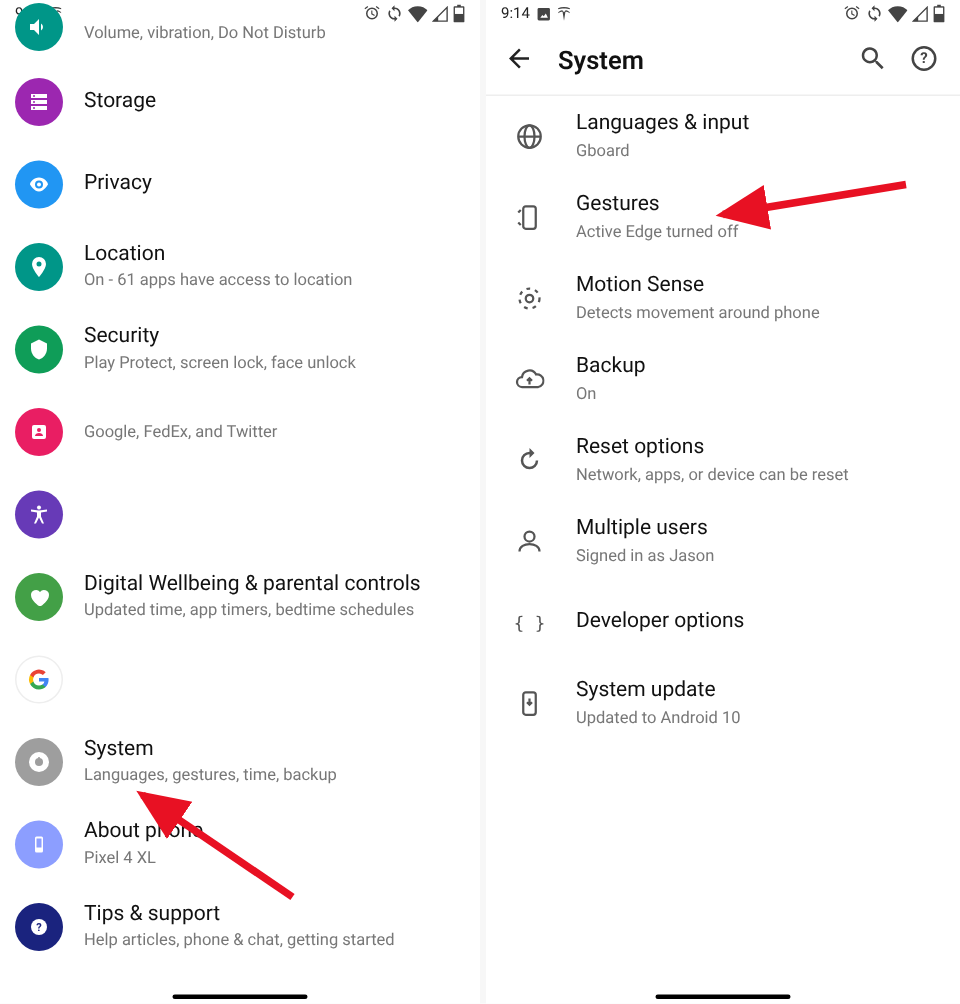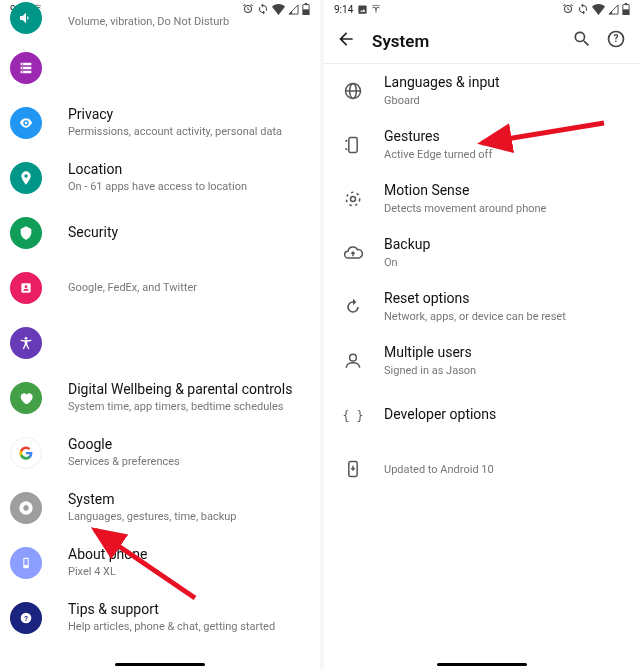--- a/index.html
+++ b/index.html
@@ -47,21 +47,21 @@
   .hdr .title { font-size:17px; font-weight:600; margin-left:14px; flex:1; color:#111;}
   .hdr .act { width:22px; margin-left:12px; color:#444;}
 
   
   .row {
     display:flex;
     align-items:center;
     min-height:55px;
     padding: 6px 14px;
   }
-  .left-pane .row { padding: 6px 14px 6px 10px; gap: 12px; }
+  .left-pane .row { padding: 6px 14px 6px 10px; }
   .ic {
     width:32px; height:32px;
     border-radius:50%;
     display:flex; align-items:center; justify-content:center;
     flex:0 0 32px;
     margin-right:14px;
   }
   .ic svg { width:16px; height:16px; fill:#fff; }
   .ic.mono { background:none; }
   .ic.mono svg { fill:#555; width:20px; height:20px;}
@@ -127,33 +127,33 @@
   <div class="row">
     <div class="ic" style="background:#9c27b0">
       <svg viewBox="0 0 24 24">
           <path d="M4 4h16v4H4zm0 6h16v4H4zm0 6h16v4H4z"></path>
           <circle cx="7" cy="6" r="1" fill="#9c27b0"></circle>
           <circle cx="7" cy="12" r="1" fill="#9c27b0"></circle>
           <circle cx="7" cy="18" r="1" fill="#9c27b0"></circle>
         </svg>
     </div>
     <div class="txt">
+        <div class="t1">Storage</div>
       </div>
   </div>
 
   <div class="row">
     <div class="ic" style="background:#2196f3">
       <svg viewBox="0 0 24 24">
           <path d="M12 5c-5 0-9 4.5-9 7 0 0 4 7 9 7s9-7 9-7c0-2.5-4-7-9-7zm0 11a4 4 0 110-8 4 4 0 010 8z"></path>
           <circle cx="12" cy="12" r="2"></circle>
         </svg>
     </div>
     <div class="txt">
         <div class="t1">Privacy</div>
-        <div class="t2">Permissions, account activity, personal data</div>
       </div>
   </div>
 
   <div class="row">
     <div class="ic" style="background:#009688">
       <svg viewBox="0 0 24 24">
           <path d="M12 2a7 7 0 00-7 7c0 5 7 13 7 13s7-8 7-13a7 7 0 00-7-7zm0 9.5A2.5 2.5 0 1114.5 9 2.5 2.5 0 0112 11.5z"></path>
         </svg>
     </div>
     <div class="txt">
@@ -163,20 +163,21 @@
   </div>
 
   <div class="row">
     <div class="ic" style="background:#0f9d58">
       <svg viewBox="0 0 24 24">
           <path d="M12 2l8 4v5c0 5-3.4 9.7-8 11-4.6-1.3-8-6-8-11V6z"></path>
         </svg>
     </div>
     <div class="txt">
         <div class="t1">Security</div>
+        <div class="t2">Play Protect, screen lock, face unlock</div>
       </div>
   </div>
 
   <div class="row">
     <div class="ic" style="background:#e91e63">
       <svg viewBox="0 0 24 24">
           <rect x="5" y="5" width="14" height="14" rx="2"></rect>
           <circle cx="12" cy="10" r="2" fill="#e91e63"></circle>
           <path d="M8 16c0-2 2-3 4-3s4 1 4 3z" fill="#e91e63"></path>
         </svg>
@@ -196,37 +197,33 @@
   </div>
 
   <div class="row">
     <div class="ic" style="background:#43a047">
       <svg viewBox="0 0 24 24">
           <path d="M12 21s-8-5-8-11a5 5 0 019-3 5 5 0 019 3c0 6-8 11-8 11z"></path>
         </svg>
     </div>
     <div class="txt">
         <div class="t1">Digital Wellbeing &amp; parental controls</div>
-        <div class="t2">System time, app timers, bedtime schedules</div>
+        <div class="t2">Updated time, app timers, bedtime schedules</div>
       </div>
   </div>
 
   <div class="row">
     <div class="ic" style="background:#fff; border:1px solid #eee;">
       <svg viewBox="0 0 24 24">
           <path fill="#4285F4" d="M21.6 12.2c0-.7-.1-1.2-.2-1.8H12v3.5h5.4a4.7 4.7 0 01-2 3.1v2.5h3.2c1.9-1.8 3-4.4 3-7.3z"></path>
           <path fill="#34A853" d="M12 22c2.7 0 5-1 6.6-2.5l-3.2-2.5c-.9.6-2 1-3.4 1a6 6 0 01-5.6-4.1H3.1v2.6A10 10 0 0012 22z"></path>
           <path fill="#FBBC05" d="M6.4 13.9a6 6 0 010-3.8V7.5H3.1a10 10 0 000 9z"></path>
           <path fill="#EA4335" d="M12 6a5.4 5.4 0 013.9 1.5l2.8-2.8A10 10 0 003.1 7.5l3.3 2.6A6 6 0 0112 6z"></path>
         </svg>
     </div>
-    <div class="txt">
-        <div class="t1">Google</div>
-        <div class="t2">Services &amp; preferences</div>
-      </div>
   </div>
 
   <div class="row">
     <div class="ic" style="background:#9e9e9e">
       <svg viewBox="0 0 24 24">
           <circle cx="12" cy="12" r="10"></circle>
           <circle cx="12" cy="12" r="4" fill="#9e9e9e"></circle>
           <rect x="11.2" y="7" width="1.6" height="1.6" fill="#9e9e9e"></rect>
         </svg>
     </div>
@@ -420,20 +417,21 @@
   </div>
 
   <div class="row">
     <div class="ic mono">
         <svg viewBox="0 0 24 24">
           <rect x="7" y="3" width="10" height="18" rx="2" fill="none" stroke="#555" stroke-width="1.8"></rect>
           <path d="M12 8v5m-2-2l2 2 2-2" fill="none" stroke="#555" stroke-width="1.8"></path>
         </svg>
       </div>
     <div class="txt">
+        <div class="t1">System update</div>
         <div class="t2">Updated to Android 10</div>
       </div>
   </div>
 
   <div class="navbar">
       <div class="navpill"></div>
     </div>
 
   <svg class="arrow" style="left:140px; top:113px;" width="150" height="45">
     <defs>

